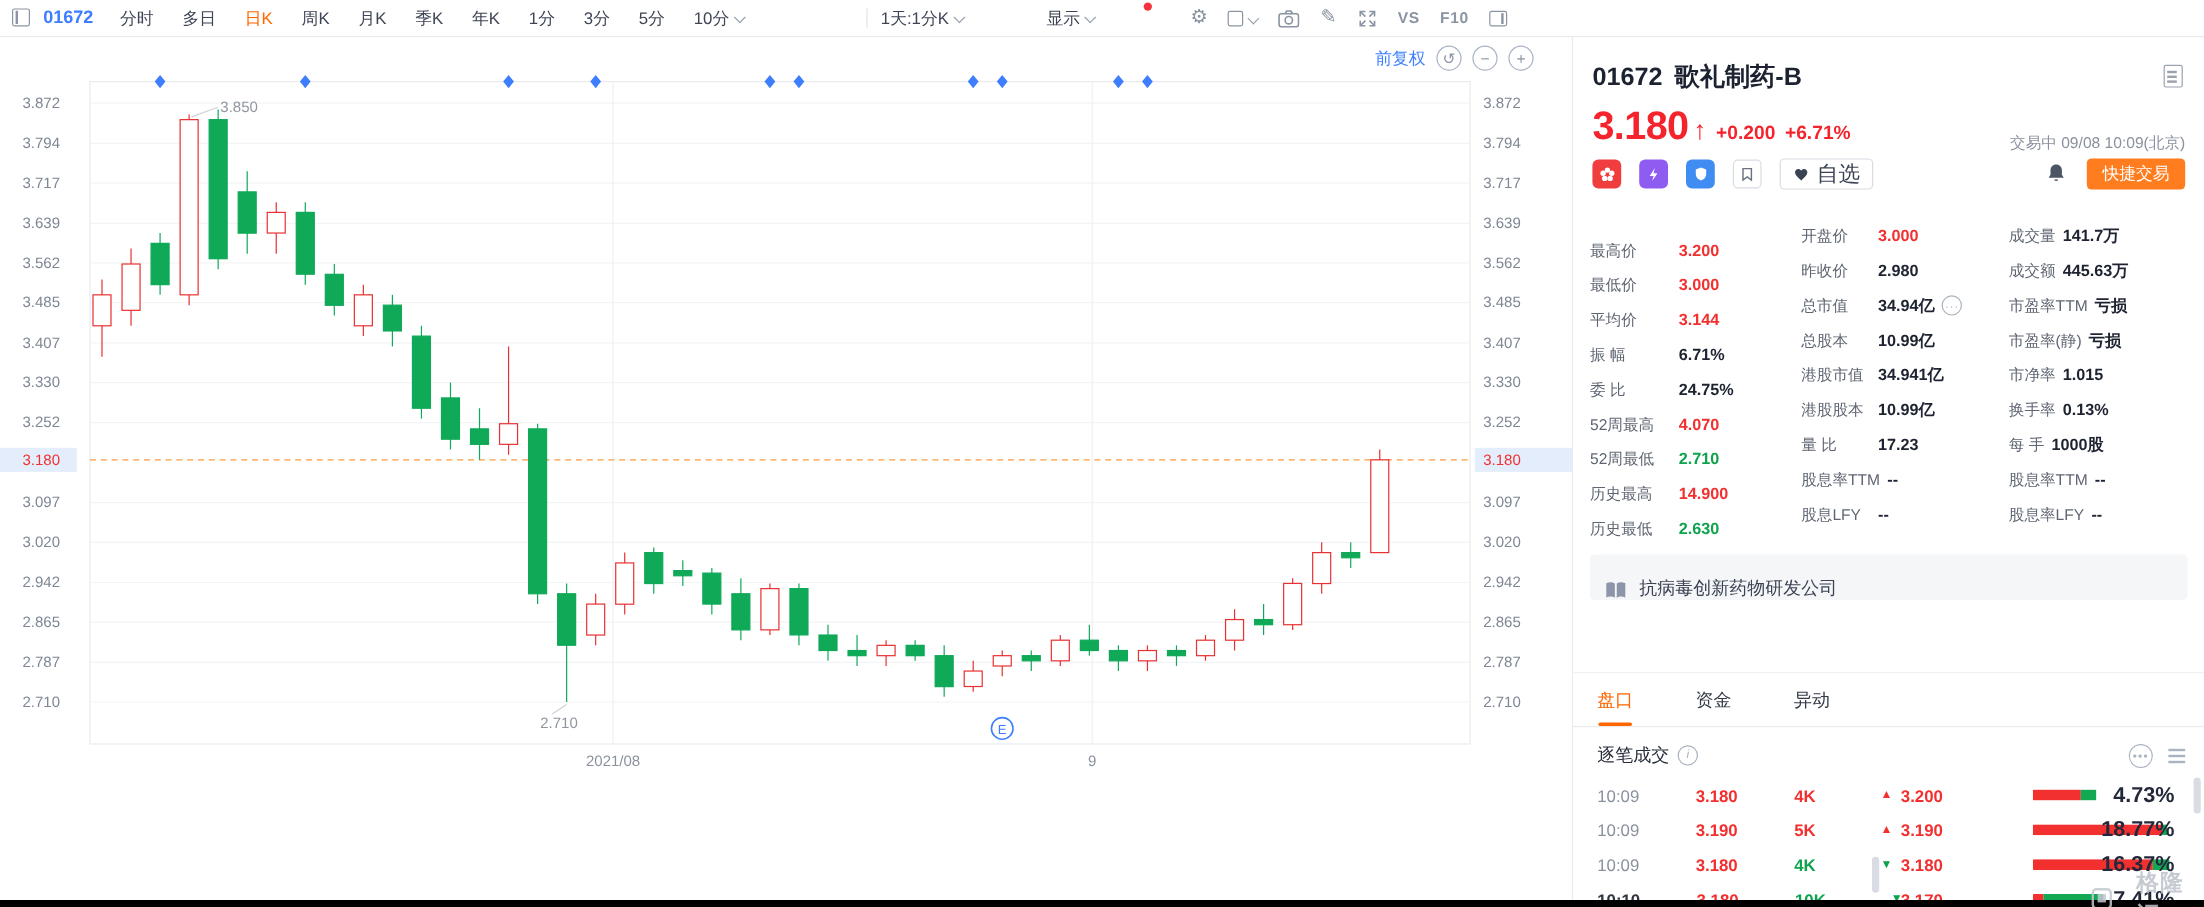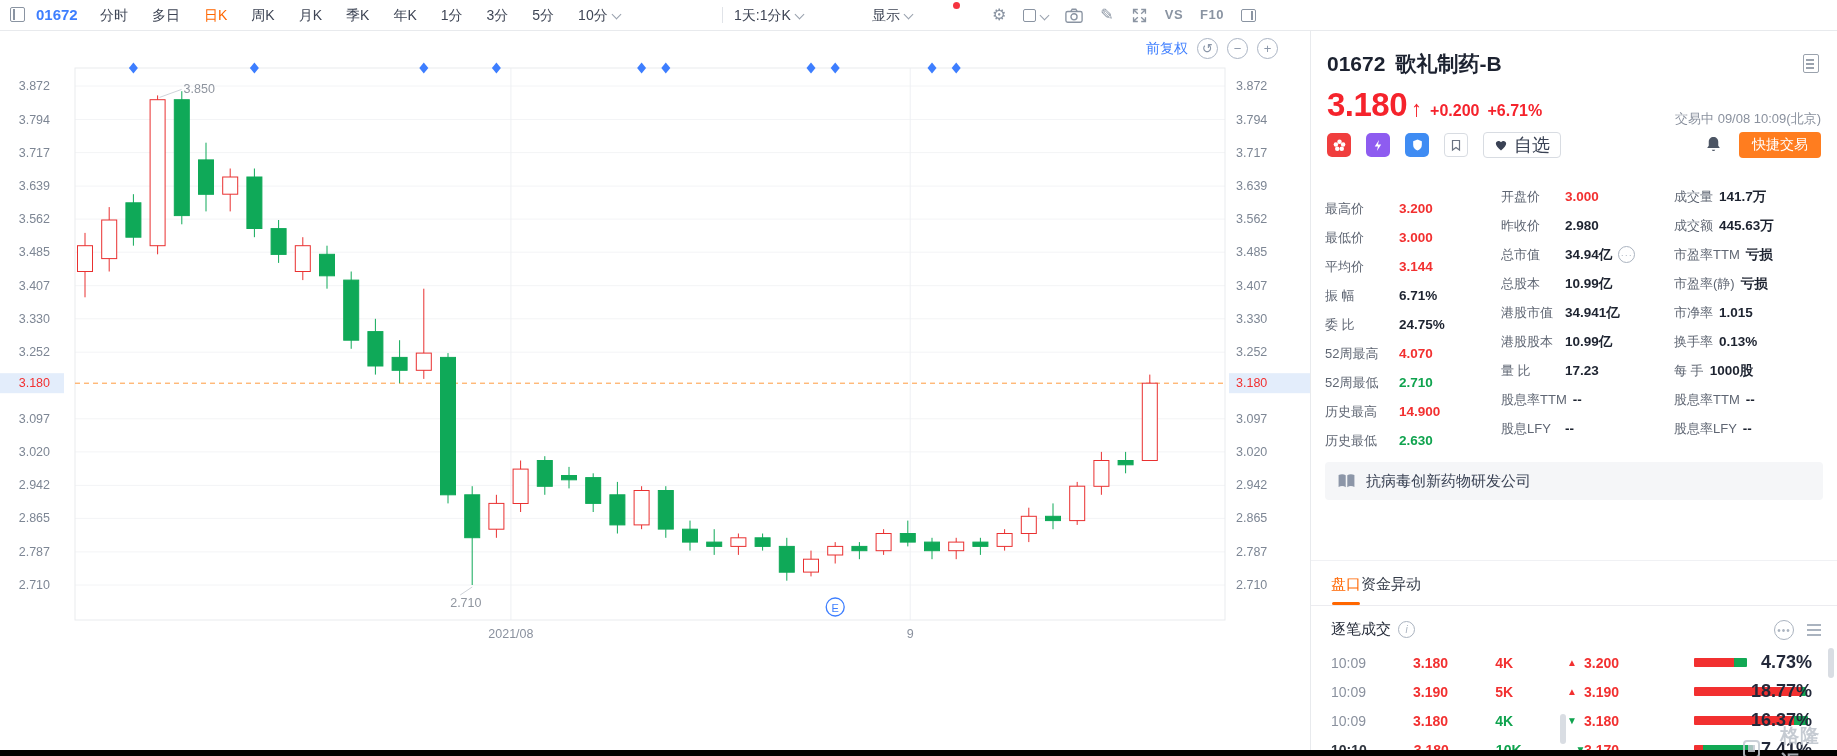--- a/index.html
+++ b/index.html
@@ -62,27 +62,27 @@
   .ql{color:#5f6673;font-size:13px;white-space:pre;}
   .qcell:nth-child(1) .ql{min-width:68px;}
   .qcell:nth-child(2) .ql{min-width:58px;}
   .qv{color:#1d2330;font-weight:700;font-size:13.5px;white-space:nowrap;}
   .qv.up{color:#f23030;}.qv.down{color:#0fa34e;}
   .cellip{width:15px;height:15px;border:1px solid #aab3bf;border-radius:50%;color:#aab3bf;font-size:9px;
           display:inline-flex;align-items:center;justify-content:center;letter-spacing:1px;cursor:pointer;}
   .chev-up{position:absolute;left:250px;top:438px;width:10px;height:10px;border-left:2px solid #7fa6d9;border-top:2px solid #7fa6d9;
            transform:rotate(45deg);cursor:pointer;}
   .card{position:absolute;left:14px;width:498px;height:38px;background:#f5f6f8;border-radius:4px;display:flex;
-        align-items:center;padding:0 12px;box-sizing:border-box;gap:10px;}
+        align-items:flex-end;padding:0 12px;box-sizing:border-box;gap:10px;}
   .card-txt{font-size:15px;color:#3a4254;white-space:nowrap;overflow:hidden;text-overflow:ellipsis;flex:1;}
   .x-close{color:#5a6170;font-size:19px;font-weight:700;cursor:pointer;line-height:1;}
   .news-ic{width:15px;height:17px;border:1.5px solid #f06a1d;border-radius:2px;position:relative;box-sizing:border-box;flex:none;}
   .news-ic::before{content:"";position:absolute;left:2px;top:3px;width:7px;height:1.5px;background:#f06a1d;box-shadow:0 4px 0 #f06a1d,0 8px 0 #f06a1d;}
   .stabs{position:absolute;left:0;top:530px;width:526px;height:46px;border-top:1px solid #f0f1f4;border-bottom:1px solid #ececf0;
-         display:flex;align-items:stretch;padding-left:20px;box-sizing:border-box;}
+         display:flex;align-items:stretch;padding-left:20px;gap:52px;box-sizing:border-box;}
   .stab{font-size:15px;color:#333a47;line-height:46px;position:relative;cursor:pointer;}
   .stab.active{color:#ff6600;}
   .stab.active::after{content:"";position:absolute;left:1px;right:1px;bottom:0;height:3px;background:#ff6600;border-radius:2px;}
   .tick-head{position:absolute;left:20px;top:590px;display:flex;align-items:center;gap:7px;font-size:15px;color:#262c3a;}
   .info-ic{width:15px;height:15px;border:1px solid #aab3bf;border-radius:50%;color:#aab3bf;font-size:10px;font-style:italic;
            display:inline-flex;align-items:center;justify-content:center;cursor:pointer;}
   .tick-tools{position:absolute;right:16px;top:590px;display:flex;gap:13px;align-items:center;}
   .more-ic{width:18px;height:18px;border:1px solid #aab3bf;border-radius:50%;color:#aab3bf;font-size:10px;letter-spacing:1px;
            display:inline-flex;align-items:center;justify-content:center;cursor:pointer;}
   .list-ic{width:14px;height:2px;background:#aab3bf;box-shadow:0 5px 0 #aab3bf,0 10px 0 #aab3bf;margin-top:-10px;cursor:pointer;}

